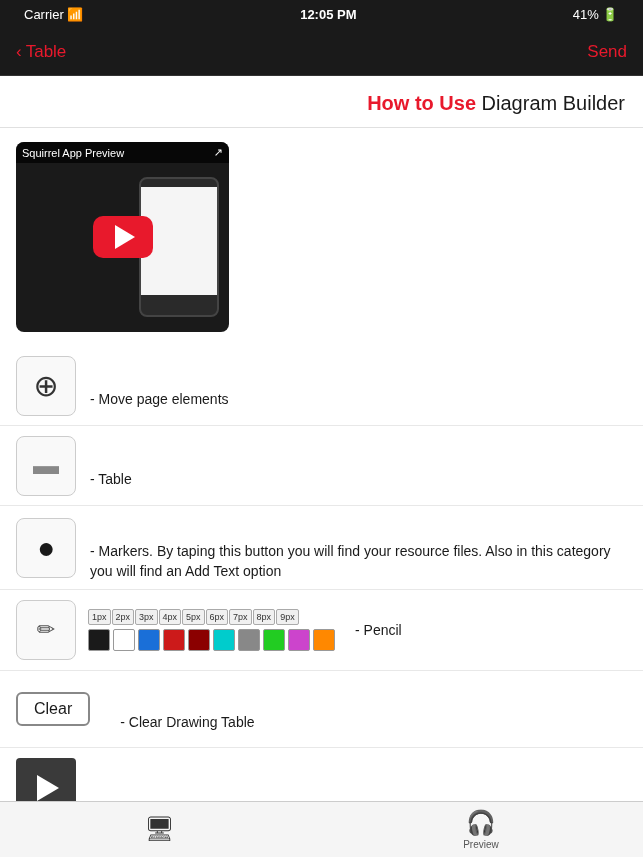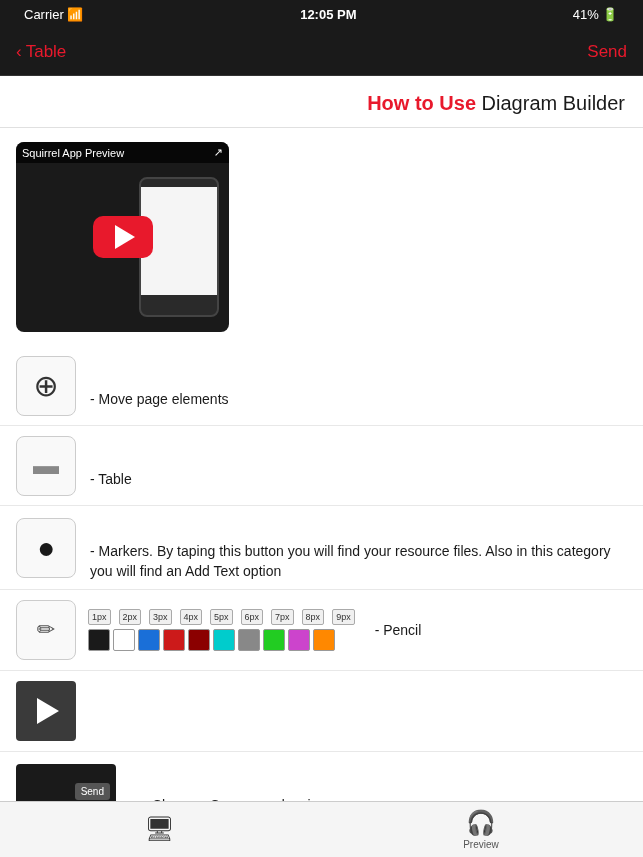--- a/index.html
+++ b/index.html
@@ -194,21 +194,21 @@
       font-size: 22px;
       color: #555;
     }
     .pencil-controls {
       display: flex;
       flex-direction: column;
       gap: 4px;
     }
     .pencil-sizes {
       display: flex;
-      gap: 8px;
+      gap: 1px;
     }
     .size-btn {
       font-size: 9px;
       padding: 2px 3px;
       border: 1px solid #aaa;
       border-radius: 2px;
       background: #f0f0f0;
       color: #333;
       cursor: pointer;
     }
@@ -419,20 +419,24 @@
           <div class="color-swatch" style="background: rgb(0, 204, 204);"></div>
           <div class="color-swatch" style="background: rgb(136, 136, 136);"></div>
           <div class="color-swatch" style="background: rgb(34, 204, 34);"></div>
           <div class="color-swatch" style="background: rgb(204, 68, 204);"></div>
           <div class="color-swatch" style="background: rgb(255, 136, 0);"></div>
         </div>
     </div>
     <span class="pencil-label" style="margin-left:8px;">- Pencil</span>
   </div>
 
+  <div class="clear-row">
+    <button class="clear-btn">Clear</button>
+    <span class="feature-text">- Clear Drawing Table</span>
+  </div>
 
   <div class="toolbar-row">
     <div class="arrow-play-btn"></div>
   </div>
 
   <div class="share-row">
     <div class="share-preview">
       <span class="share-send-btn">Send</span>
     </div>
     <span class="feature-text">- Share or Save your drawing</span>

